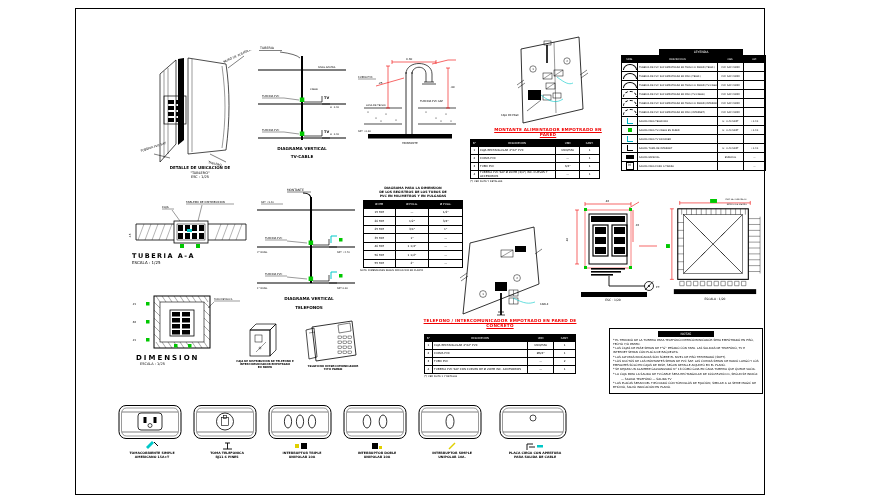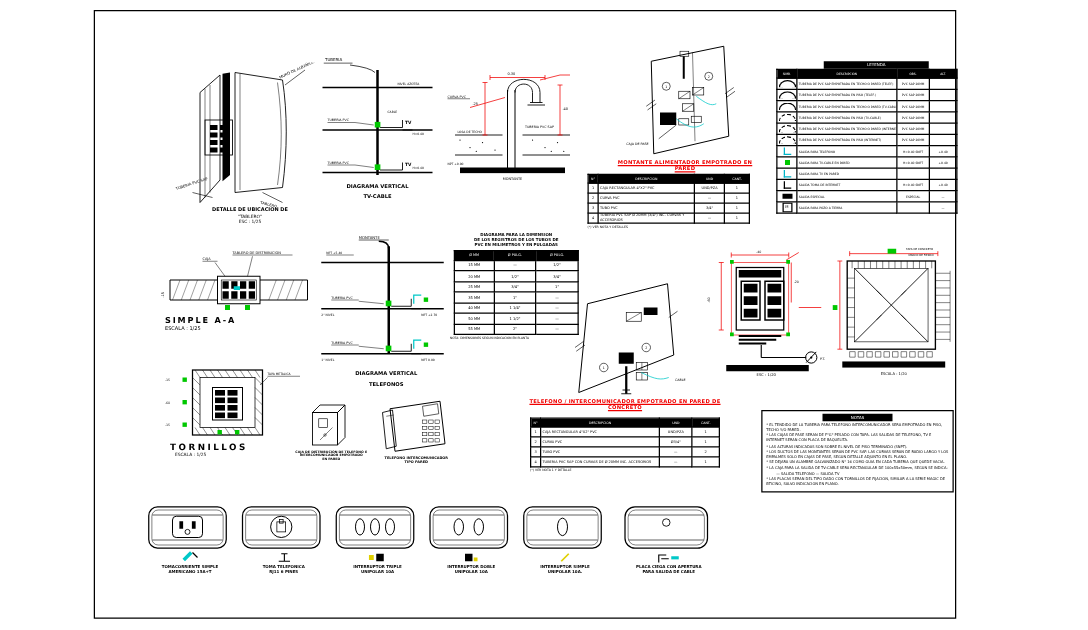--- a/index.html
+++ b/index.html
@@ -352,21 +352,21 @@
     <rect x="52" y="46" width="4" height="4" fill="#00c800"></rect>
       <rect x="68" y="46" width="4" height="4" fill="#00c800"></rect>
     <text transform="translate(3,40) rotate(-90)" font-size="2.8" fill="#00c800">.15</text>
     <text x="34" y="10" font-size="2.8">CAJA</text>
     <line x1="34" y1="11" x2="46" y2="11" stroke="#000" stroke-width="0.4"></line>
     <path d="M44,12 L52,23" stroke="#000" stroke-width="0.4" fill="none"></path>
     <text x="58" y="5" font-size="2.8">TABLERO DE DISTRIBUCION</text>
     <line x1="58" y1="6" x2="106" y2="6" stroke="#000" stroke-width="0.4"></line>
     <path d="M74,7 L70,23" stroke="#000" stroke-width="0.4" fill="none"></path>
   </svg>
-  <div style="font-size:6.5px;font-weight:bold;letter-spacing:1.5px;margin:2px 0 0 4px">SIMPLE  A-A</div>
+  <div style="font-size:6.5px;font-weight:bold;letter-spacing:1.5px;margin:2px 0 0 4px">TUBERIA  A-A</div>
   <div class="f4" style="margin-left:4px">ESCALA : 1/25</div>
 </div>
 
 <div class="abs" style="left:253px;top:183px">
   <svg width="112" height="130" viewBox="0 0 112 130">
     <text x="34" y="8" font-size="3">MONTANTE</text>
     <line x1="34" y1="9" x2="58" y2="9" stroke="#000" stroke-width="0.5"></line>
     <text x="8" y="20" font-size="2.4">NPT +5.40</text>
     <line x1="8" y1="21" x2="30" y2="21" stroke="#000" stroke-width="0.4"></line>
     <path d="M58,16 Q58,10 50,10" stroke="#000" stroke-width="1.2" fill="none"></path>
@@ -626,21 +626,21 @@
       <rect x="44" y="52" width="3.5" height="3.5"></rect>
         <rect x="58" y="52" width="3.5" height="3.5"></rect>
     </g>
     <text x="2" y="13" font-size="2.6" fill="#00c800">.15</text>
     <text x="2" y="31" font-size="2.6" fill="#00c800">.60</text>
     <text x="2" y="49" font-size="2.6" fill="#00c800">.15</text>
     <text x="84" y="8" font-size="2.4">TAPA METALICA</text>
     <line x1="84" y1="9" x2="110" y2="9" stroke="#000" stroke-width="0.4"></line>
     <path d="M84,10 L78,16" stroke="#000" stroke-width="0.4" fill="none"></path>
   </svg>
-  <div style="font-size:7px;font-weight:bold;letter-spacing:2px;margin:2px 0 0 6px">TORNILLOS</div>
+  <div style="font-size:7px;font-weight:bold;letter-spacing:2px;margin:2px 0 0 6px">DIMENSION</div>
   <div class="f35" style="margin-left:10px">ESCALA : 1/25</div>
 </div>
 
 <div class="abs" style="left:236px;top:320px;width:58px">
   <svg width="58" height="40" viewBox="0 0 58 40">
     <g stroke="#000" stroke-width="0.7" fill="none">
       <rect x="14" y="10" width="20" height="26"></rect>
       <polygon points="14,10 20,4 40,4 34,10"></polygon>
       <polygon points="34,10 40,4 40,30 34,36"></polygon>
       <rect x="19" y="15" width="7" height="7" stroke-width="0.5"></rect>

